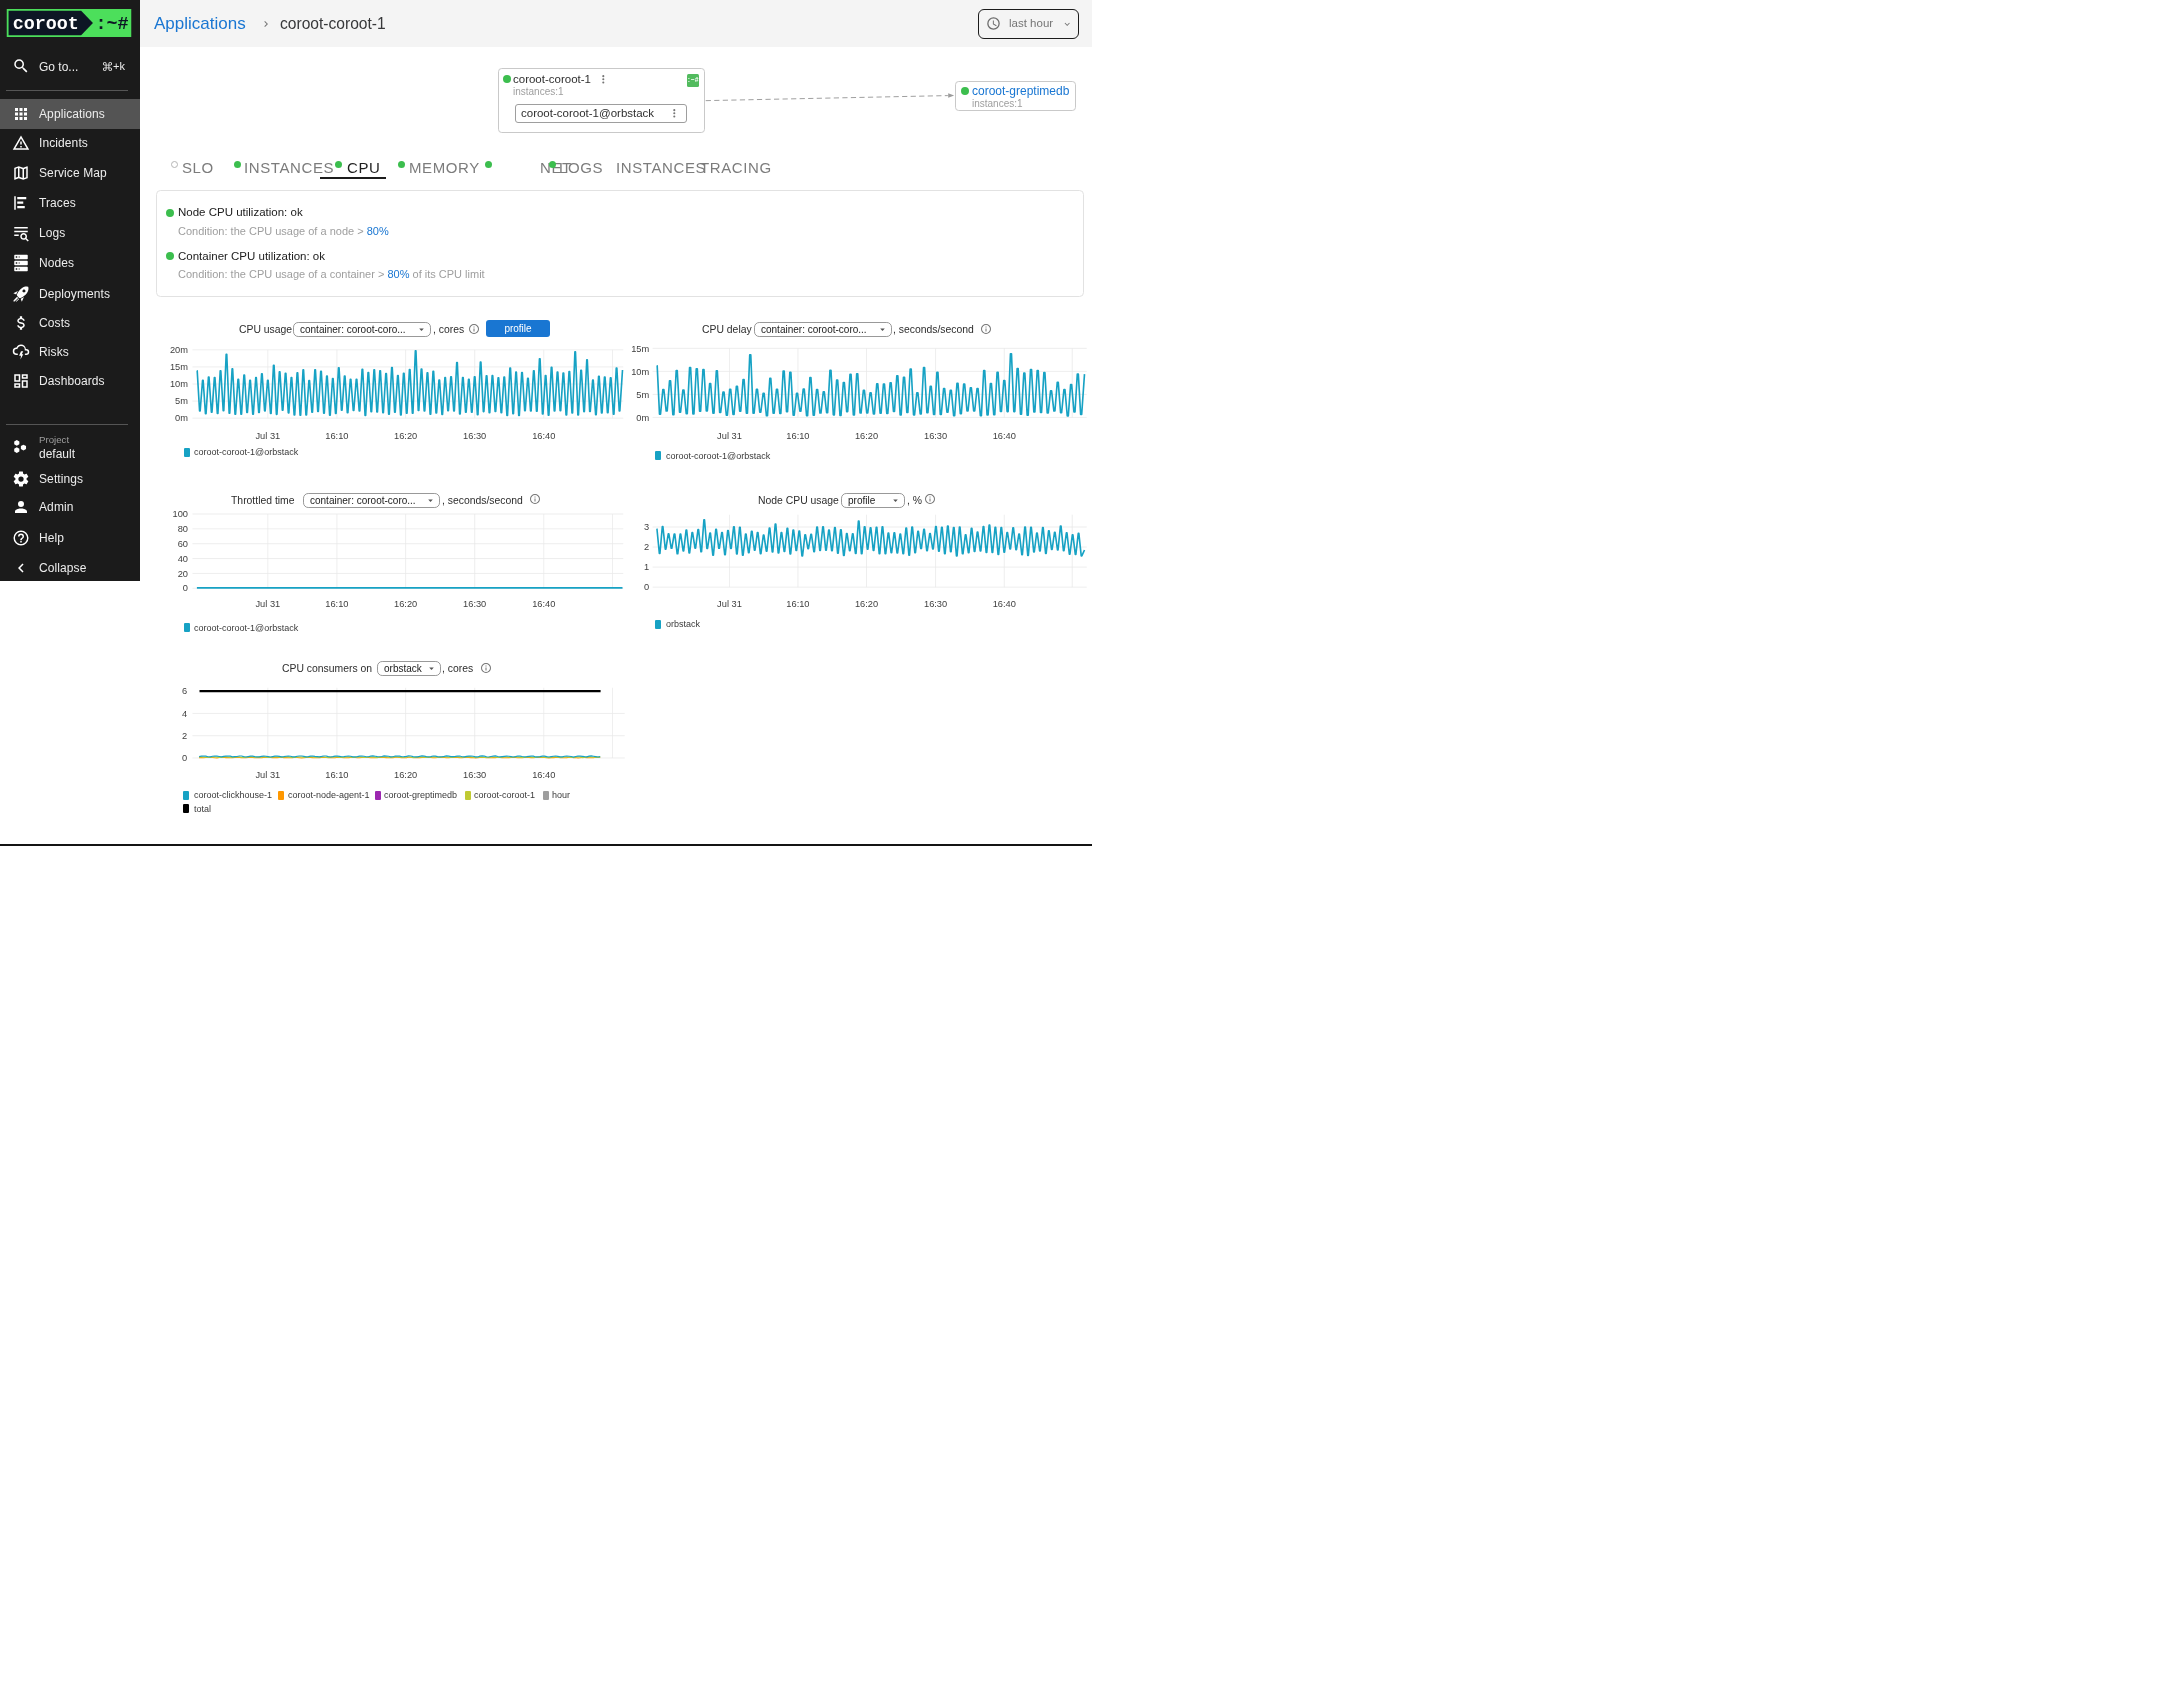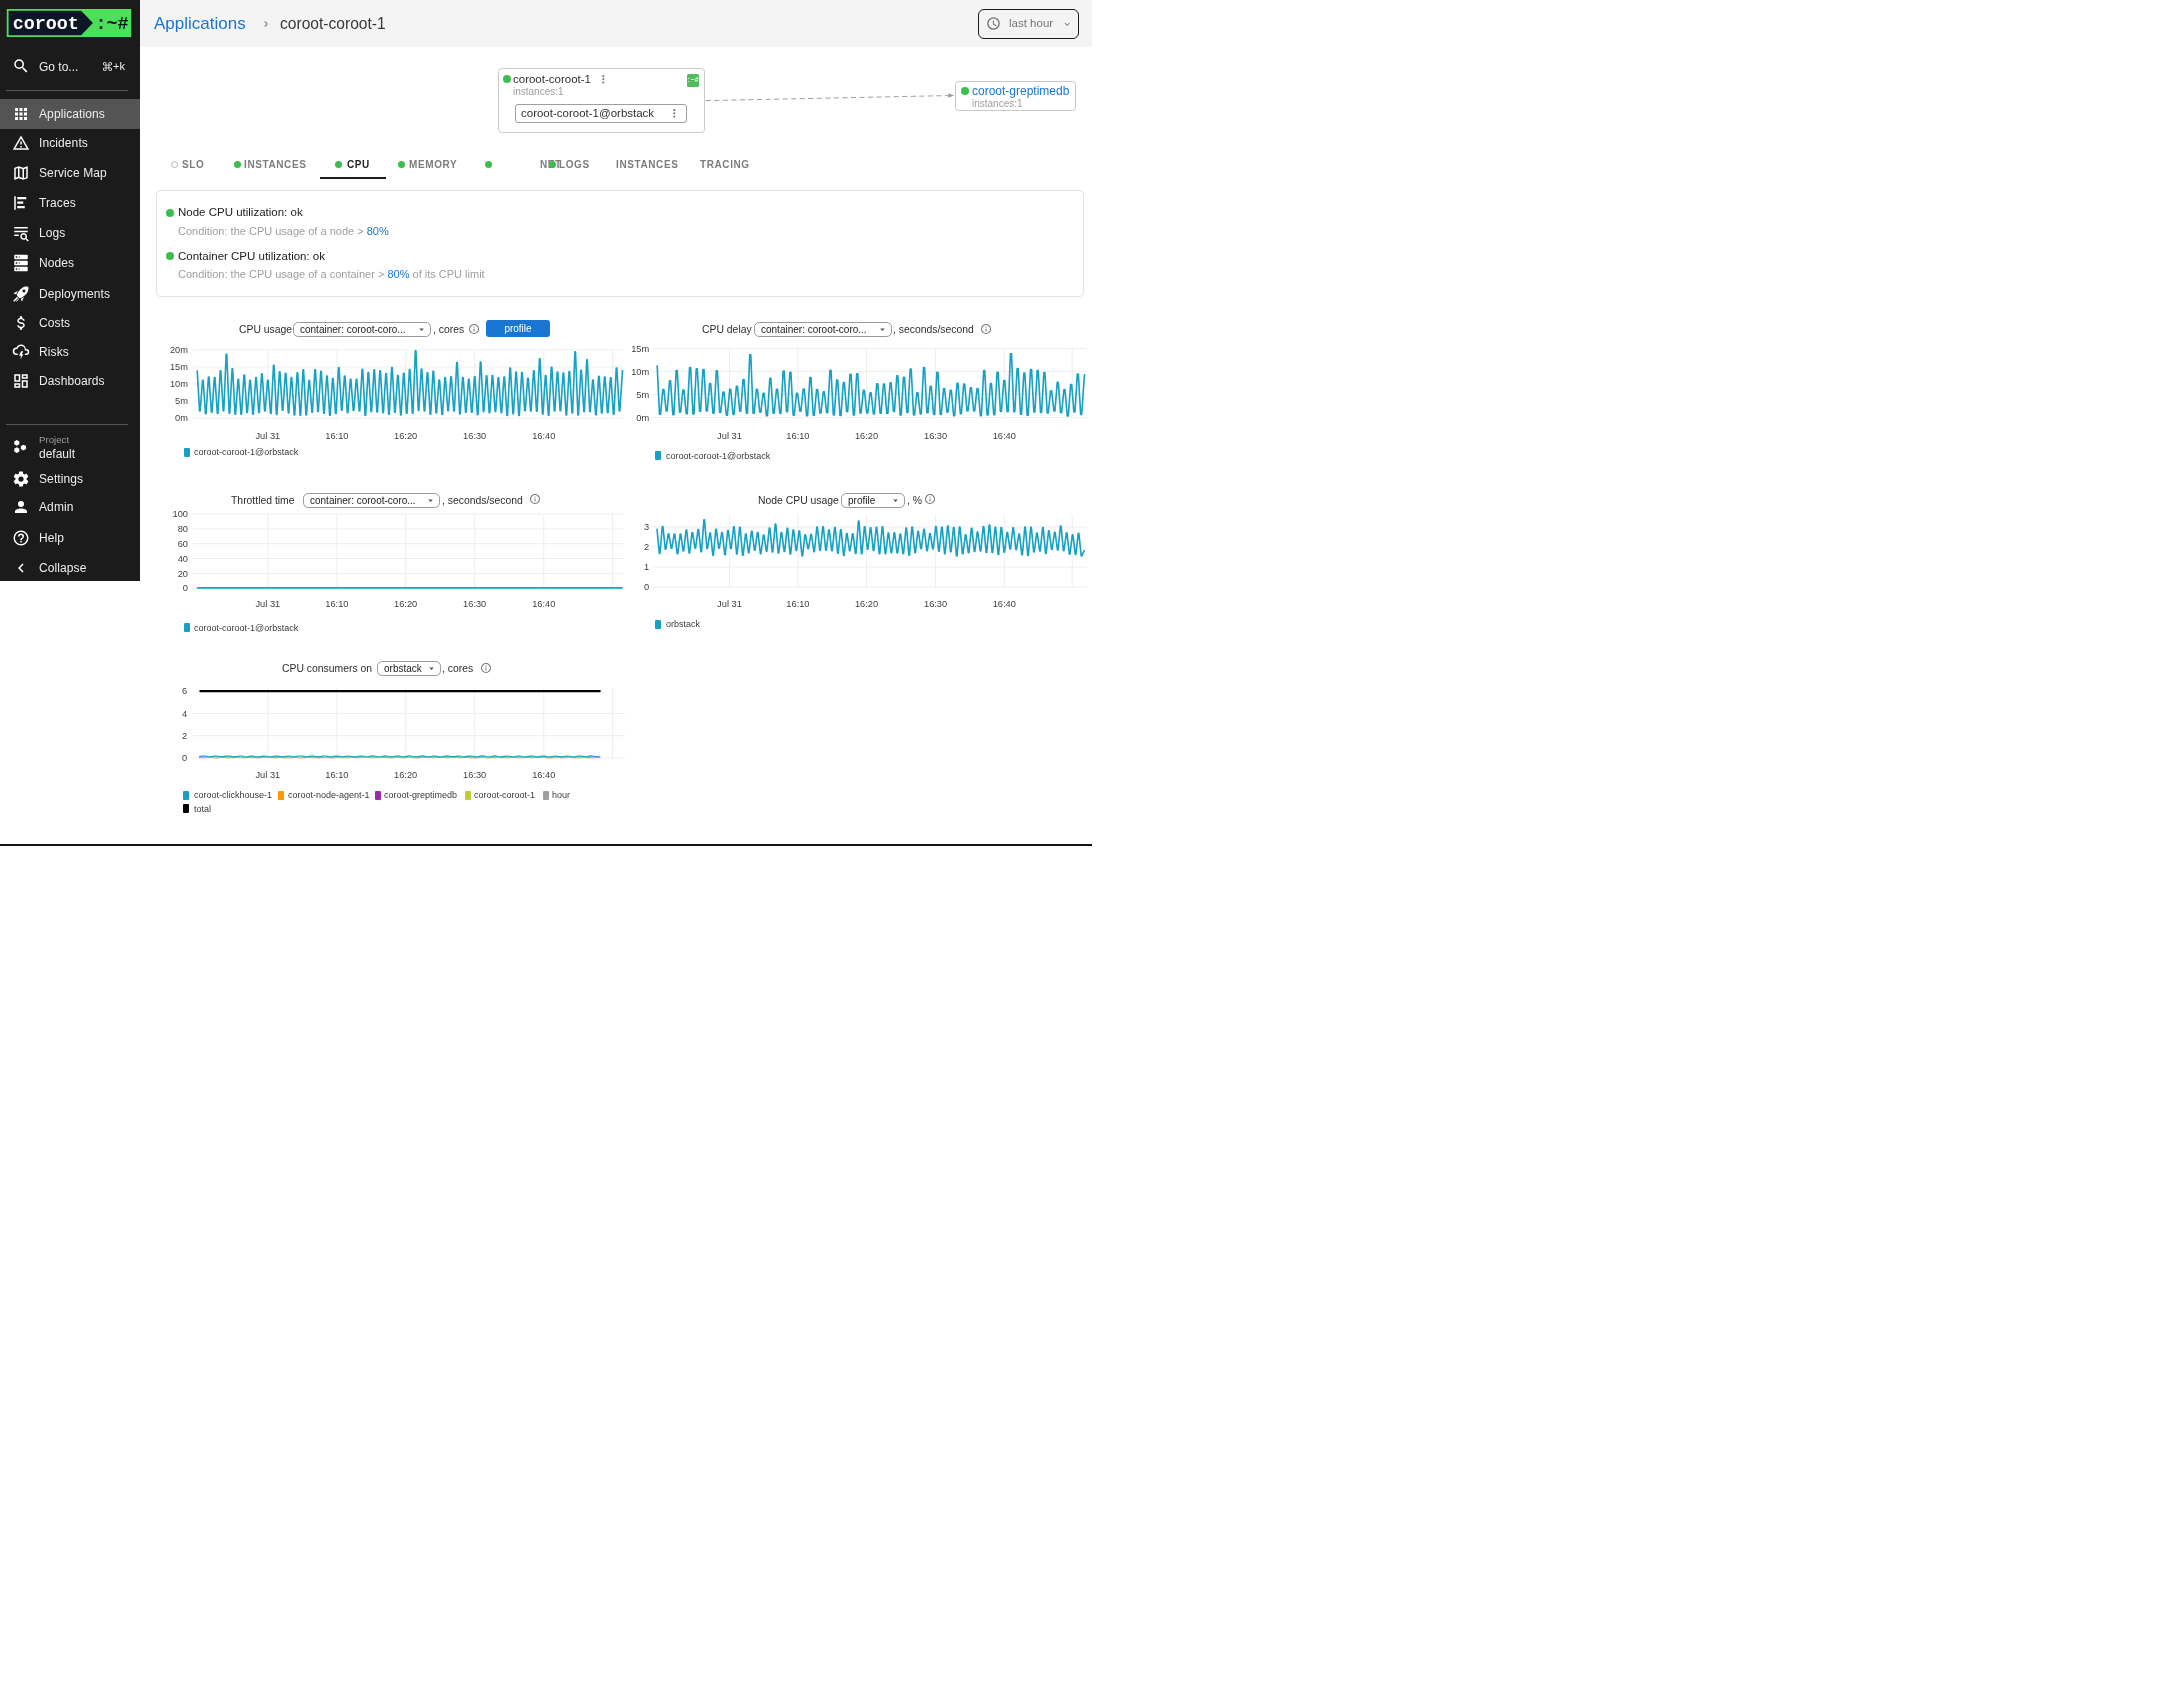--- a/index.html
+++ b/index.html
@@ -8,21 +8,21 @@
 .abs{position:absolute;}
 .menu-item{position:absolute;left:0;width:140px;height:30px;display:flex;align-items:center;}
 .menu-item svg{position:absolute;left:12px;}
 .menu-item span{position:absolute;left:39px;font-size:12px;color:#ededed;letter-spacing:0.1px;}
 .seltext{font-size:10px;color:#212121;white-space:nowrap;}
 .selbox{position:absolute;height:14.5px;border:0.7px solid #999;border-radius:5.2px;display:flex;
   align-items:center;padding:0 3px 0 6px;background:#fff;}
 .ttl{position:absolute;font-size:10.4px;color:#2d2d2d;white-space:nowrap;}
 .leg{position:absolute;font-size:9px;color:#3a3a3a;white-space:nowrap;}
 .lsq{position:absolute;width:5.6px;height:9px;border-radius:1.1px;}
-.tab{position:absolute;font-size:10px;font-weight:bold;letter-spacing:0.6px;color:#7c7c7c;white-space:nowrap;}
+.tab{position:absolute;font-size:15px;font-weight:normal;letter-spacing:0.6px;color:#7c7c7c;white-space:nowrap;}
 .tdot{position:absolute;width:7px;height:7px;border-radius:50%;background:#3cbe4e;}
 
 </style></head><body>
 <div id="page">
 <div style="position:absolute;left:140px;top:0;width:952px;height:47px;background:#f4f4f4;"></div>
 <div style="position:absolute;left:154px;top:14px;font-size:17px;color:#1976d2;">Applications</div>
 <div style="position:absolute;left:260px;top:18px;"><svg style="" width="12" height="12" viewBox="0 0 24 24">
         <path d="M8.59,16.58L13.17,12L8.59,7.41L10,6L16,12L10,18L8.59,16.58Z" fill="#757575"></path>
       </svg></div>
 <div style="position:absolute;left:280px;top:15px;font-size:15.6px;color:#37383a;">coroot-coroot-1</div>

